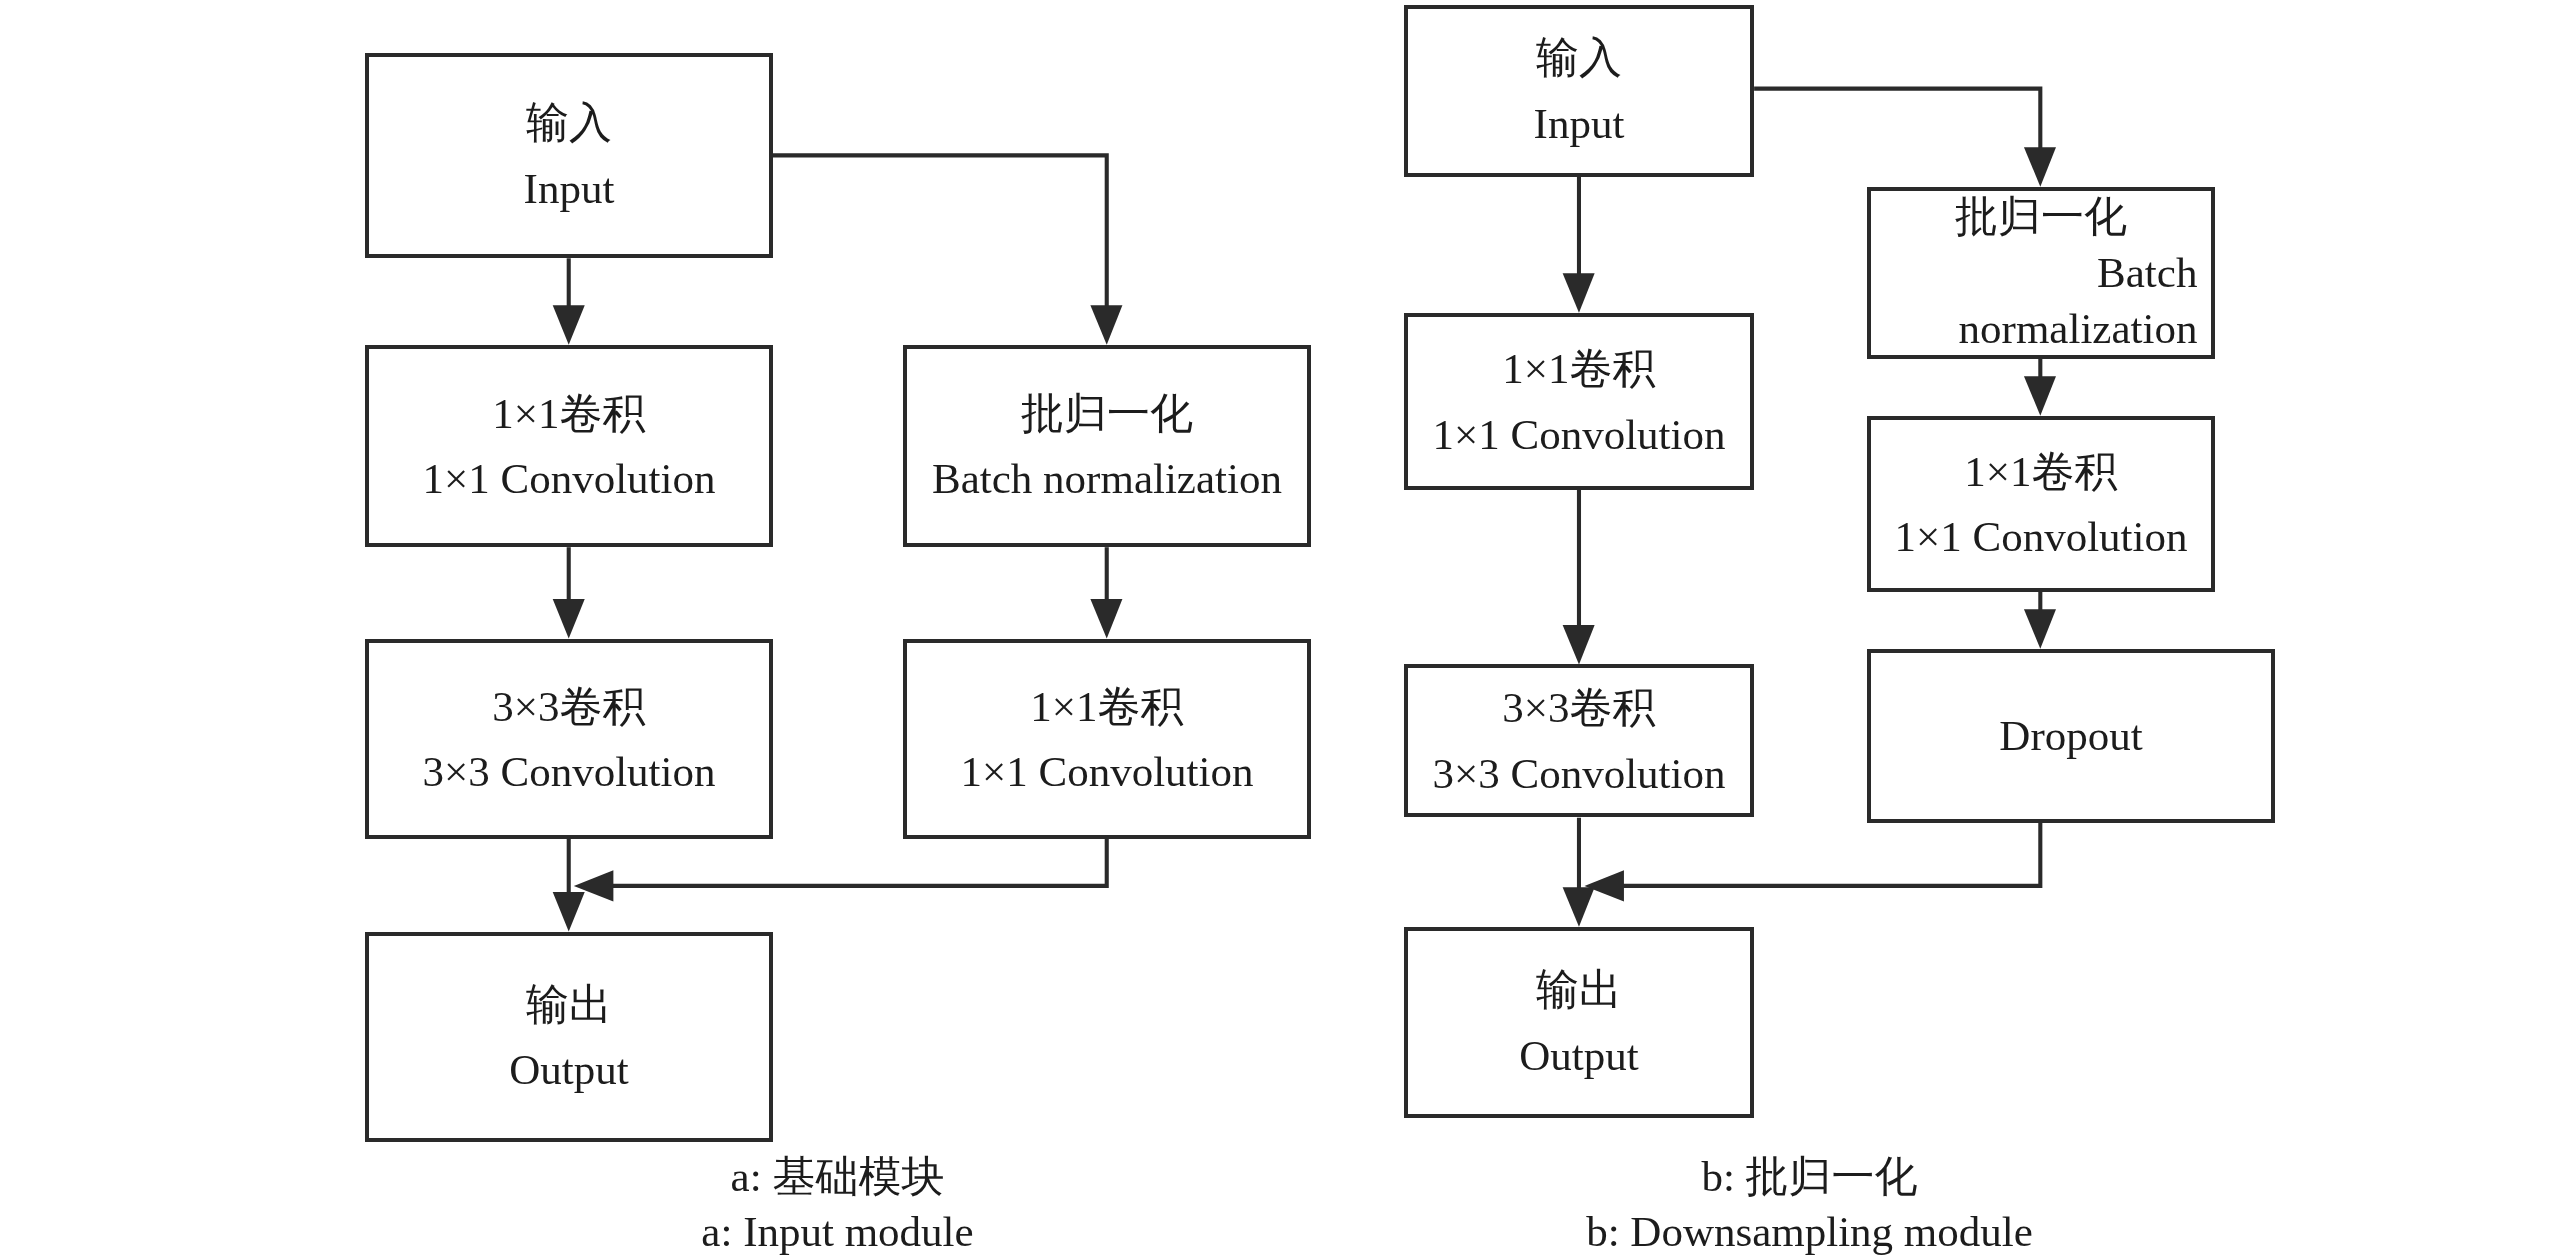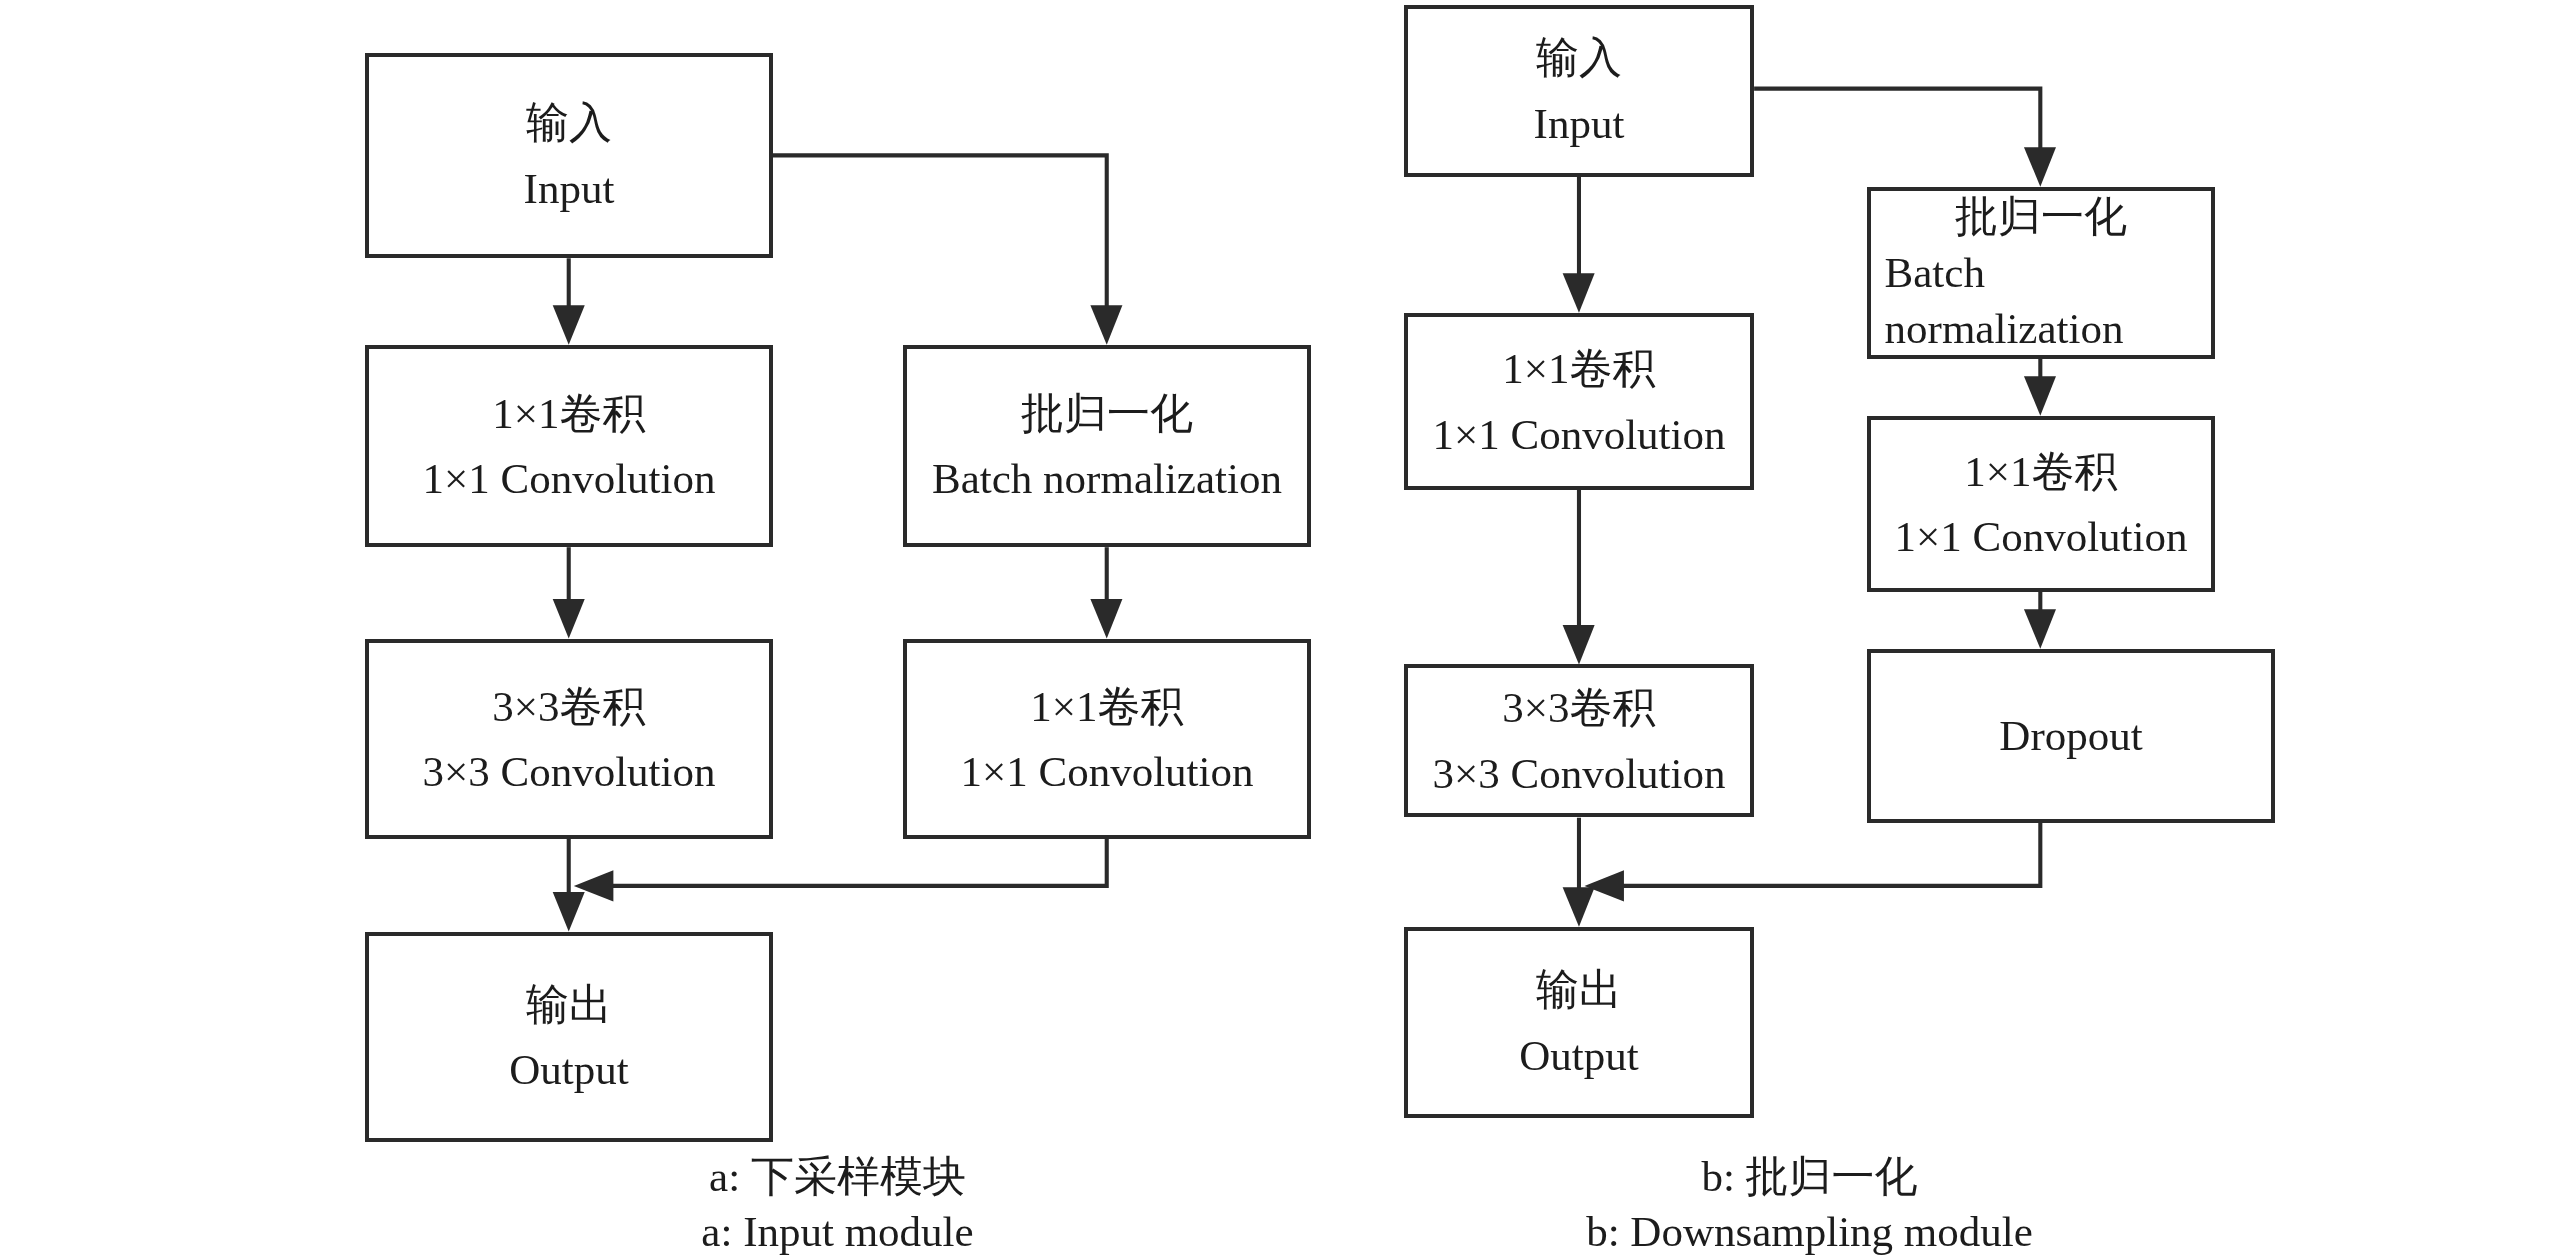--- a/index.html
+++ b/index.html
@@ -26,21 +26,21 @@
   }
   .node {
     position: absolute;
     box-sizing: border-box;
     background: #ffffff;
     border: 4.8px solid #2a2a2a;
     display: flex;
     flex-direction: column;
     justify-content: center;
     align-items: center;
-    text-align: left;
+    text-align: right;
     font-size: 43px;
     line-height: 1.52;
   }
   .node .line {
     display: block;
     white-space: nowrap;
   }
   .node.wrap {
     line-height: 1.3;
     padding: 0 13.6px;
@@ -122,21 +122,21 @@
     <span class="line">1×1卷积</span>
     <span class="line">1×1 Convolution</span>
   </div>
 
   <div class="node" style="left:365px; top:932px; width:408px; height:210px;">
     <span class="line">输出</span>
     <span class="line">Output</span>
   </div>
 
   <div class="caption" style="left:565px; top:1149px; width:545px;">
-    <span class="line">a: 下采样模块</span>
+    <span class="line">a: 基础模块</span>
     <span class="line">a: Input module</span>
   </div>
 
   <div class="node" style="left:1404px; top:4.8px; width:350px; height:172px;">
     <span class="line">输入</span>
     <span class="line">Input</span>
   </div>
 
   <div class="node" style="left:1404px; top:313px; width:350px; height:177px;">
     <span class="line">1×1卷积</span>

